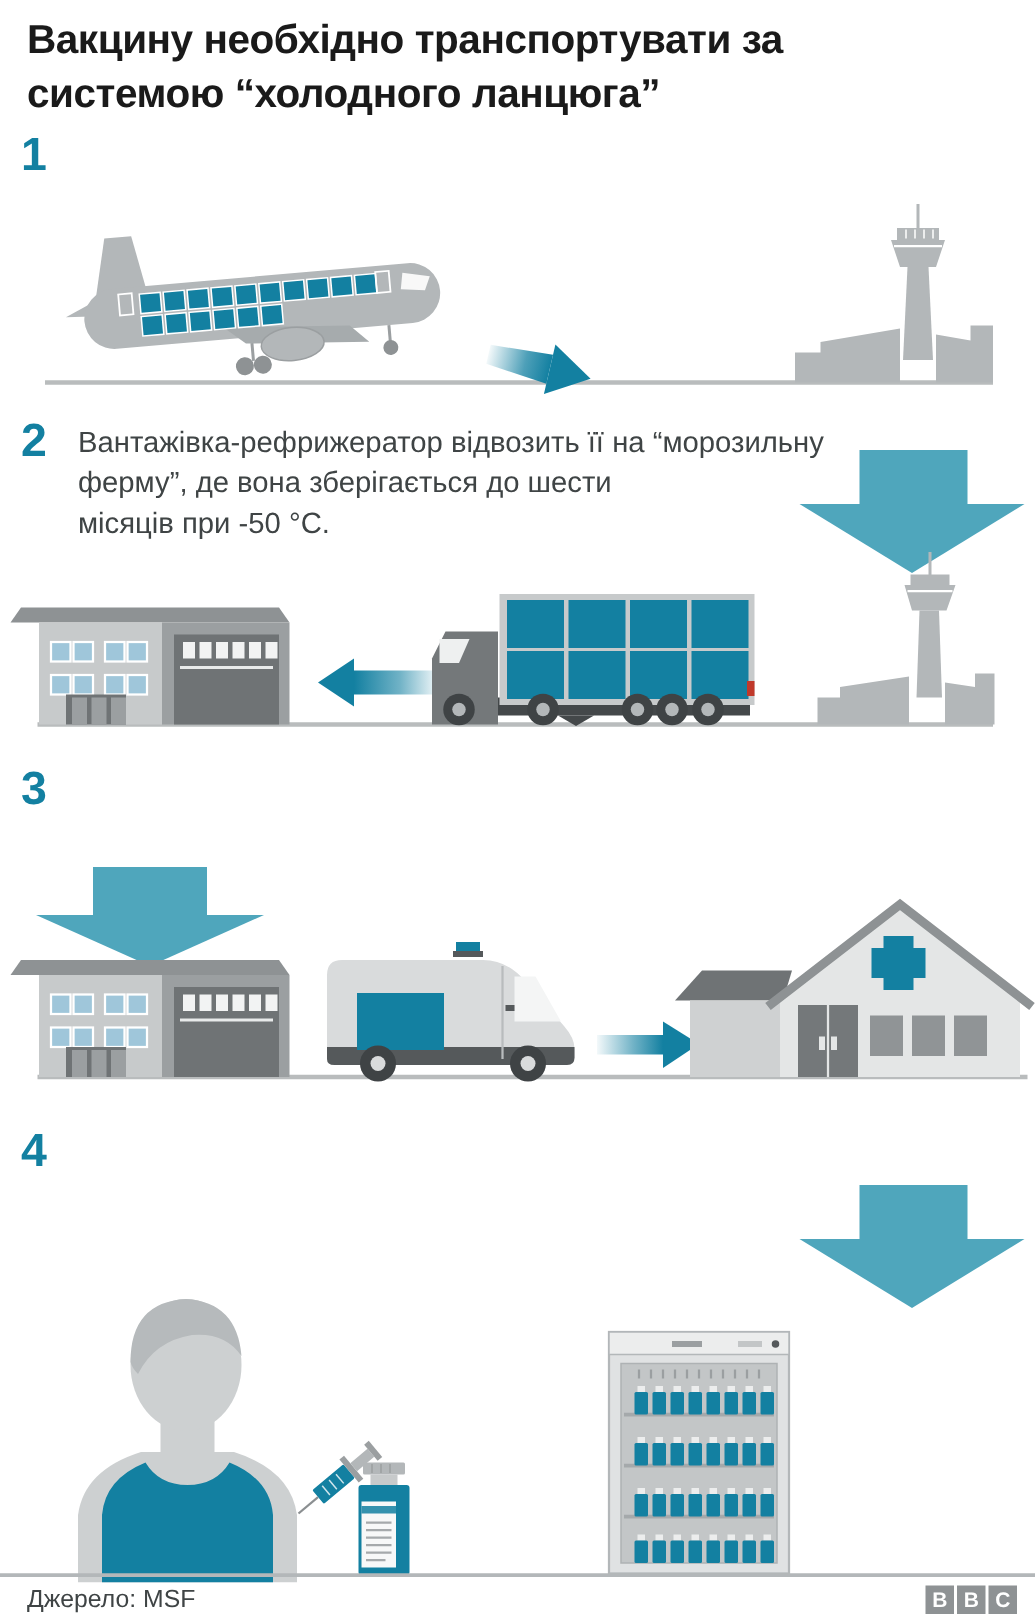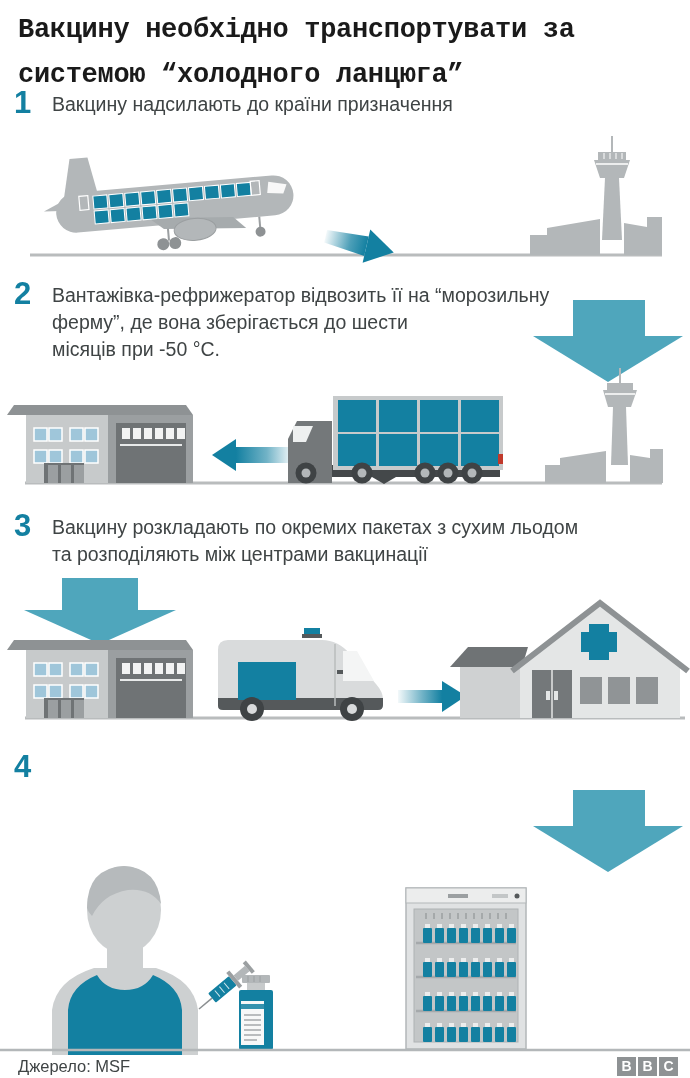--- a/index.html
+++ b/index.html
@@ -4,22 +4,22 @@
 <style>
   :root{
     --teal:#1380A1; --arrow:#4FA6BC; --silhouette:#B3B7B9;
     --ink:#1A1A1A; --body-text:#3F4445; --logo-gray:#8E9294; --red:#C0392B;
   }
   *{margin:0;padding:0;box-sizing:border-box;}
   body{background:#fff;font-family:"Liberation Sans",sans-serif;}
   .page{position:relative;width:690px;height:1078px;background:#fff;overflow:hidden;margin:0 auto;}
   h1.title{
     position:absolute;top:8px;left:18px;width:660px;
-    font-family:Liberation Mono, monospace;
-    font-size:27px;line-height:45px;font-weight:700;color:var(--ink);
+    font-family:Liberation Sans, sans-serif;
+    font-size:27px;line-height:36px;font-weight:700;color:var(--ink);
     white-space:pre-line;letter-spacing:-0.3px;
   }
   .step{position:absolute;left:14px;display:flex;align-items:flex-start;gap:11px;}
   .step .num{
     width:27px;flex:0 0 27px;font-size:31px;font-weight:700;color:var(--teal);
     line-height:30px;text-align:left;
   }
   .step .stext{
     font-size:19.5px;line-height:27px;color:var(--body-text);
     white-space:pre-line;margin-top:3px;
@@ -45,21 +45,20 @@
 </head>
 <body>
 
 <div class="page">
 
   <h1 class="title">Вакцину необхідно транспортувати за
 системою “холодного ланцюга”</h1>
 
   <div class="step" style="top:88px">
     <span class="num">1</span>
-    <div class="stext">Вакцину надсилають до країни призначення</div>
   </div>
 
   <svg style="top:128px;left:0" width="690" height="145" viewBox="0 0 690 145">
     <defs>
       <linearGradient id="gradLand" x1="0" y1="0" x2="1" y2="0">
         <stop offset="0" stop-color="#1380A1" stop-opacity="0.05"></stop>
         <stop offset="0.6" stop-color="#1380A1" stop-opacity="0.75"></stop>
         <stop offset="1" stop-color="#1380A1"></stop>
       </linearGradient>
     </defs>
@@ -209,22 +208,20 @@
       <polygon class="sil" points="603,28 637,28 631,45 608,45"></polygon>
       <line x1="605" y1="32" x2="635" y2="32" stroke="#fff" stroke-width="1.5"></line>
       <polygon class="sil" points="613,45 626,45 628,103 611,103"></polygon>
       <polygon class="sil" points="545,121 545,103 560,103 560,96 606,89 606,121"></polygon>
       <polygon class="sil" points="630,121 630,93 650,96 650,87 663,87 663,121"></polygon>
     </g>
   </svg>
 
   <div class="step" style="top:511px">
     <span class="num">3</span>
-    <div class="stext">Вакцину розкладають по окремих пакетах з сухим льодом
-та розподіляють між центрами вакцинації</div>
   </div>
 
   <svg style="top:578px;left:0" width="690" height="167" viewBox="0 0 690 167">
     <defs>
       <linearGradient id="gradRight" x1="0" y1="0" x2="1" y2="0">
         <stop offset="0" stop-color="#1380A1" stop-opacity="0.05"></stop>
         <stop offset="0.55" stop-color="#1380A1" stop-opacity="0.6"></stop>
         <stop offset="1" stop-color="#1380A1"></stop>
       </linearGradient>
     </defs>

